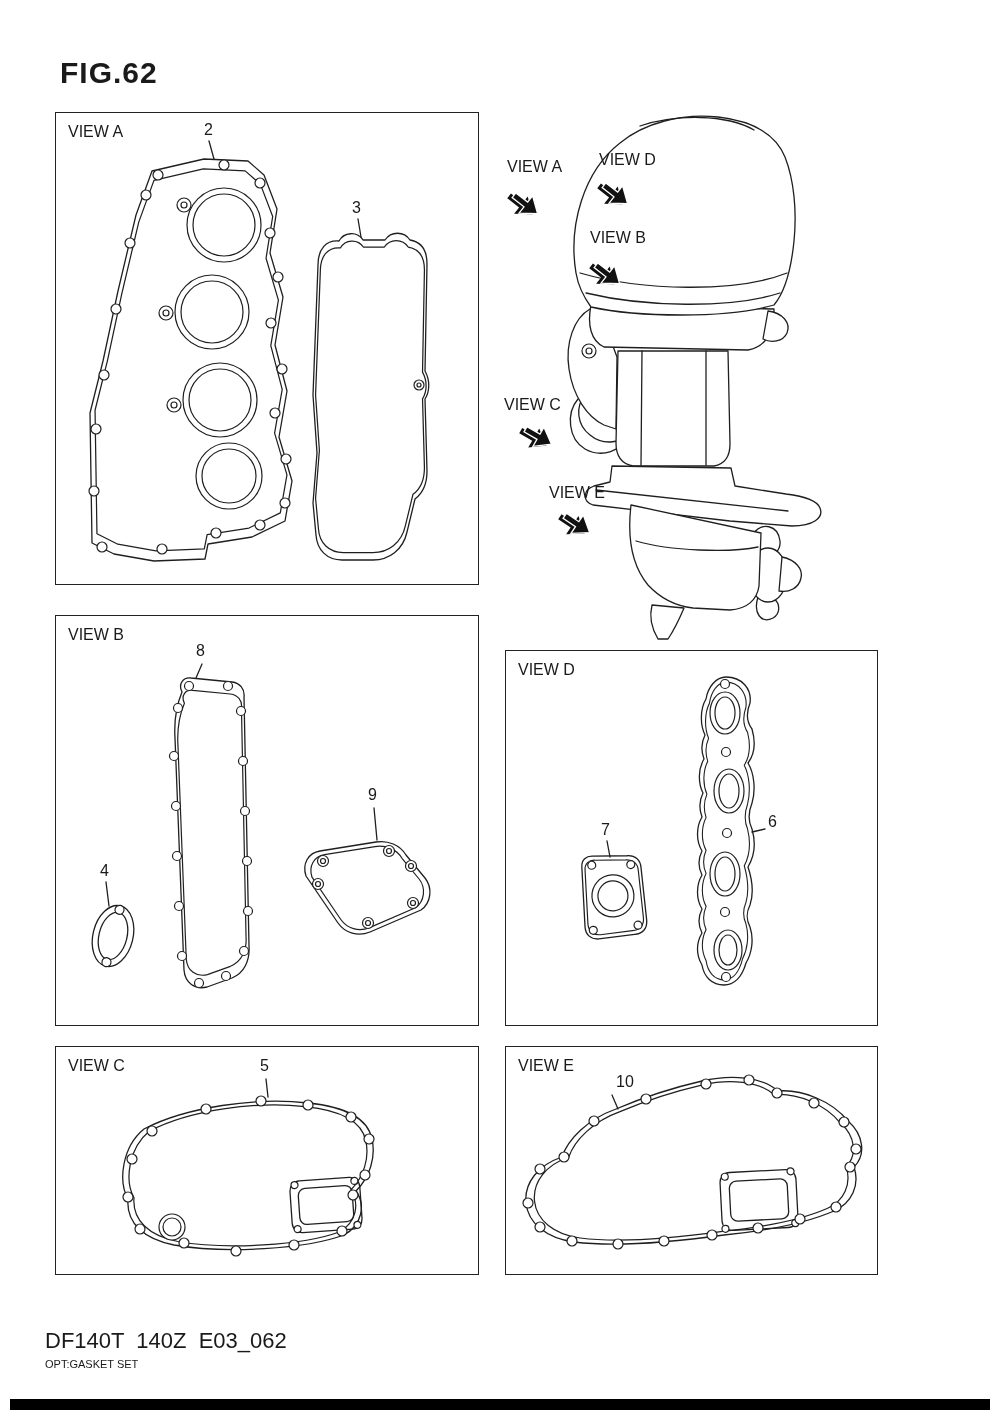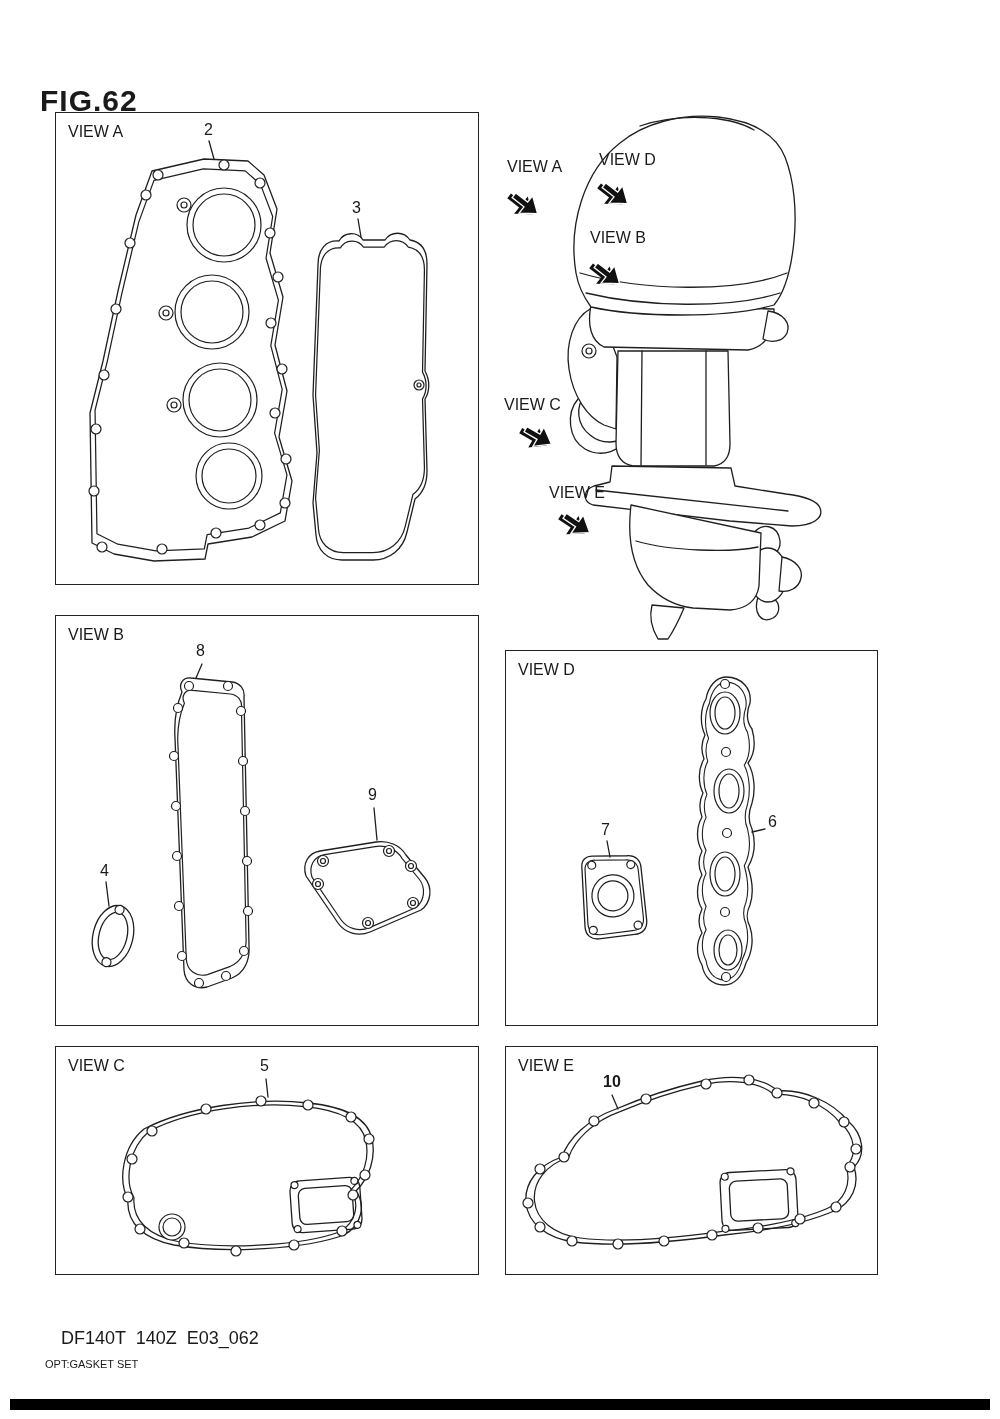--- a/index.html
+++ b/index.html
@@ -1,27 +1,27 @@
 <!DOCTYPE html>
 <html><head>
 <meta charset="utf-8">
 <style>
   * { margin:0; padding:0; box-sizing:border-box; }
   html,body { background:#ffffff; }
   body { font-family:"Liberation Sans", sans-serif; color:#1a1a1a; }
   .page { position:relative; width:1000px; height:1419px; background:#fff; overflow:hidden; }
-  .fig-title { position:absolute; left:40px; top:56px; font-size:30px; font-weight:bold; letter-spacing:1px;margin-top:28px; }
+  .fig-title { position:absolute; left:60px; top:56px; font-size:30px; font-weight:bold; letter-spacing:1px; }
   .view-box { position:absolute; border:1.5px solid #222; background:#fff; }
   .view-box svg { position:absolute; left:0; top:0; }
   .view-label { position:absolute; left:12px; top:10px; font-size:16px; }
   .part-label { position:absolute; font-size:16px; }
   .motor { position:absolute; }
   .motor svg { position:absolute; left:0; top:0; }
   .callout-label { position:absolute; font-size:16px; }
-  .footer-code { position:absolute; left:45px; top:1328px; font-size:18px; white-space:pre;margin-left:16px; }
+  .footer-code { position:absolute; left:45px; top:1328px; font-size:22px; white-space:pre; }
   .footer-opt  { position:absolute; left:45px; top:1358px; font-size:11px; }
   .bottom-bar { position:absolute; left:10px; top:1399px; width:980px; height:11px; background:#000; }
   .ln  { fill:none; stroke:#1f1f1f; stroke-width:1.3; stroke-linecap:round; stroke-linejoin:round; vector-effect:non-scaling-stroke; }
   .shp { fill:#ffffff; stroke:#1f1f1f; stroke-width:1.3; stroke-linejoin:round; vector-effect:non-scaling-stroke; }
   .hole { fill:#ffffff; stroke:#1f1f1f; stroke-width:1.2; vector-effect:non-scaling-stroke; }
 </style>
 </head>
 <body>
 
 <div class="page">
@@ -312,20 +312,20 @@
         <circle class="hole" cx="34" cy="180" r="5"></circle>
           <circle class="hole" cx="22" cy="156" r="5"></circle>
         <circle class="hole" cx="34" cy="122" r="5"></circle>
           <circle class="hole" cx="58" cy="110" r="5"></circle>
         <circle class="hole" cx="88" cy="74" r="5"></circle>
           <circle class="hole" cx="140" cy="52" r="5"></circle>
       </g>
       <path class="ln" d="M 106,48 L 112,62"></path>
     </svg>
     <span class="view-label">VIEW E</span>
-    <span class="part-label" style="left:97px; top:26px;font-weight:bold;">10</span>
+    <span class="part-label" style="left:110px; top:26px;">10</span>
   </div>
 
   <div class="footer-code">DF140T  140Z  E03_062</div>
   <div class="footer-opt">OPT:GASKET SET</div>
   <div class="bottom-bar"></div>
 
 </div>
 
 </body></html>

